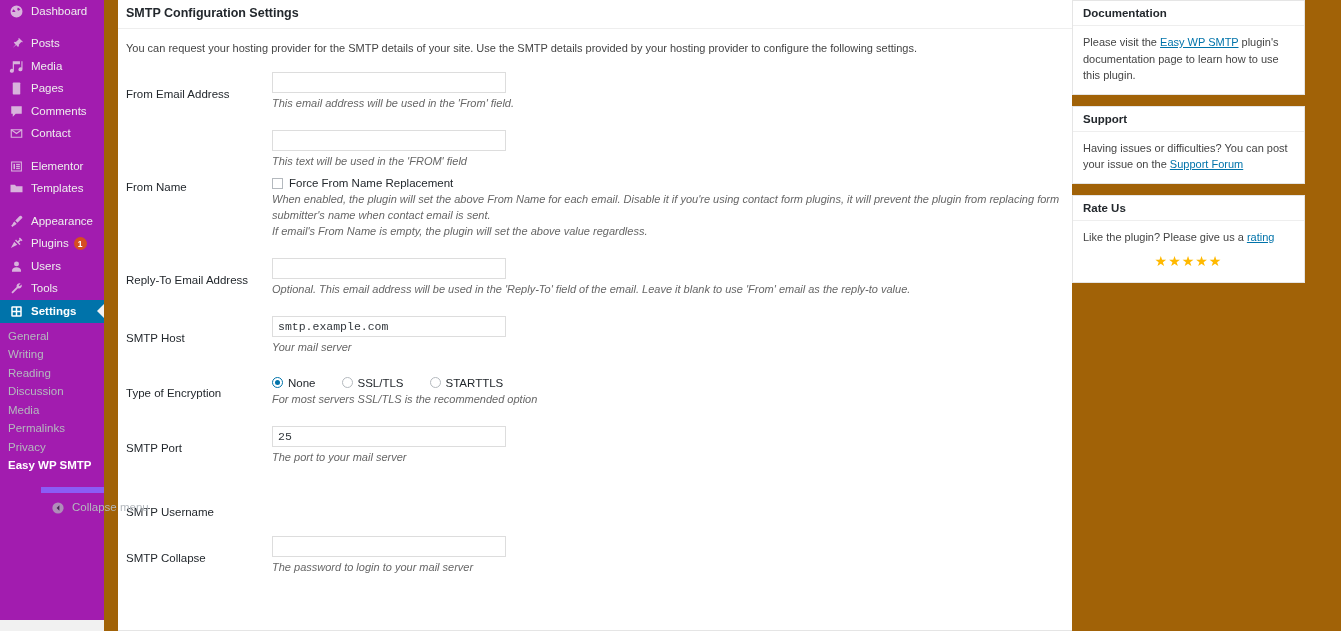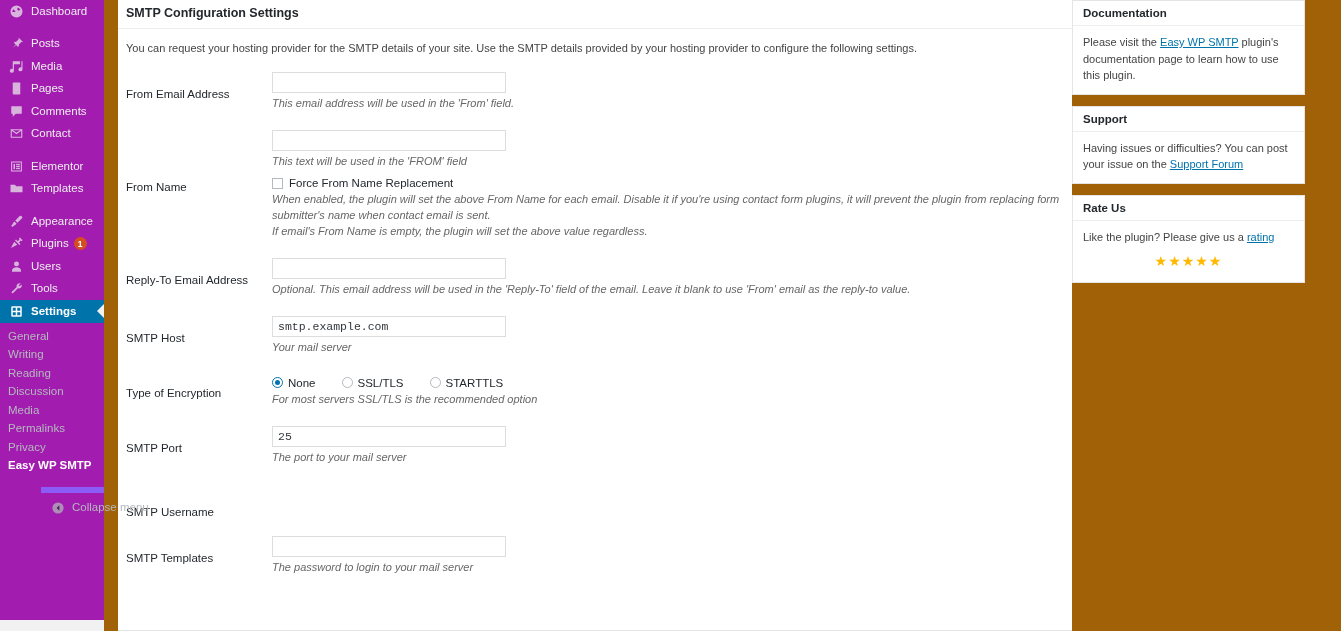--- a/index.html
+++ b/index.html
@@ -493,21 +493,21 @@
 
           <div class="spacer-md"></div>
 
           <div class="frow">
             <div class="fl">SMTP Username</div>
           </div>
 
           <div class="spacer-md"></div>
 
           <div class="frow">
-            <div class="fl">SMTP Templates</div>
+            <div class="fl">SMTP Collapse</div>
             <div class="fc">
               <input class="txt" type="text" value="" style="">
               <p class="hint">The password to login to your mail server</p>
 
             </div>
           </div>
 
         </div>
       </div>
     </div>

